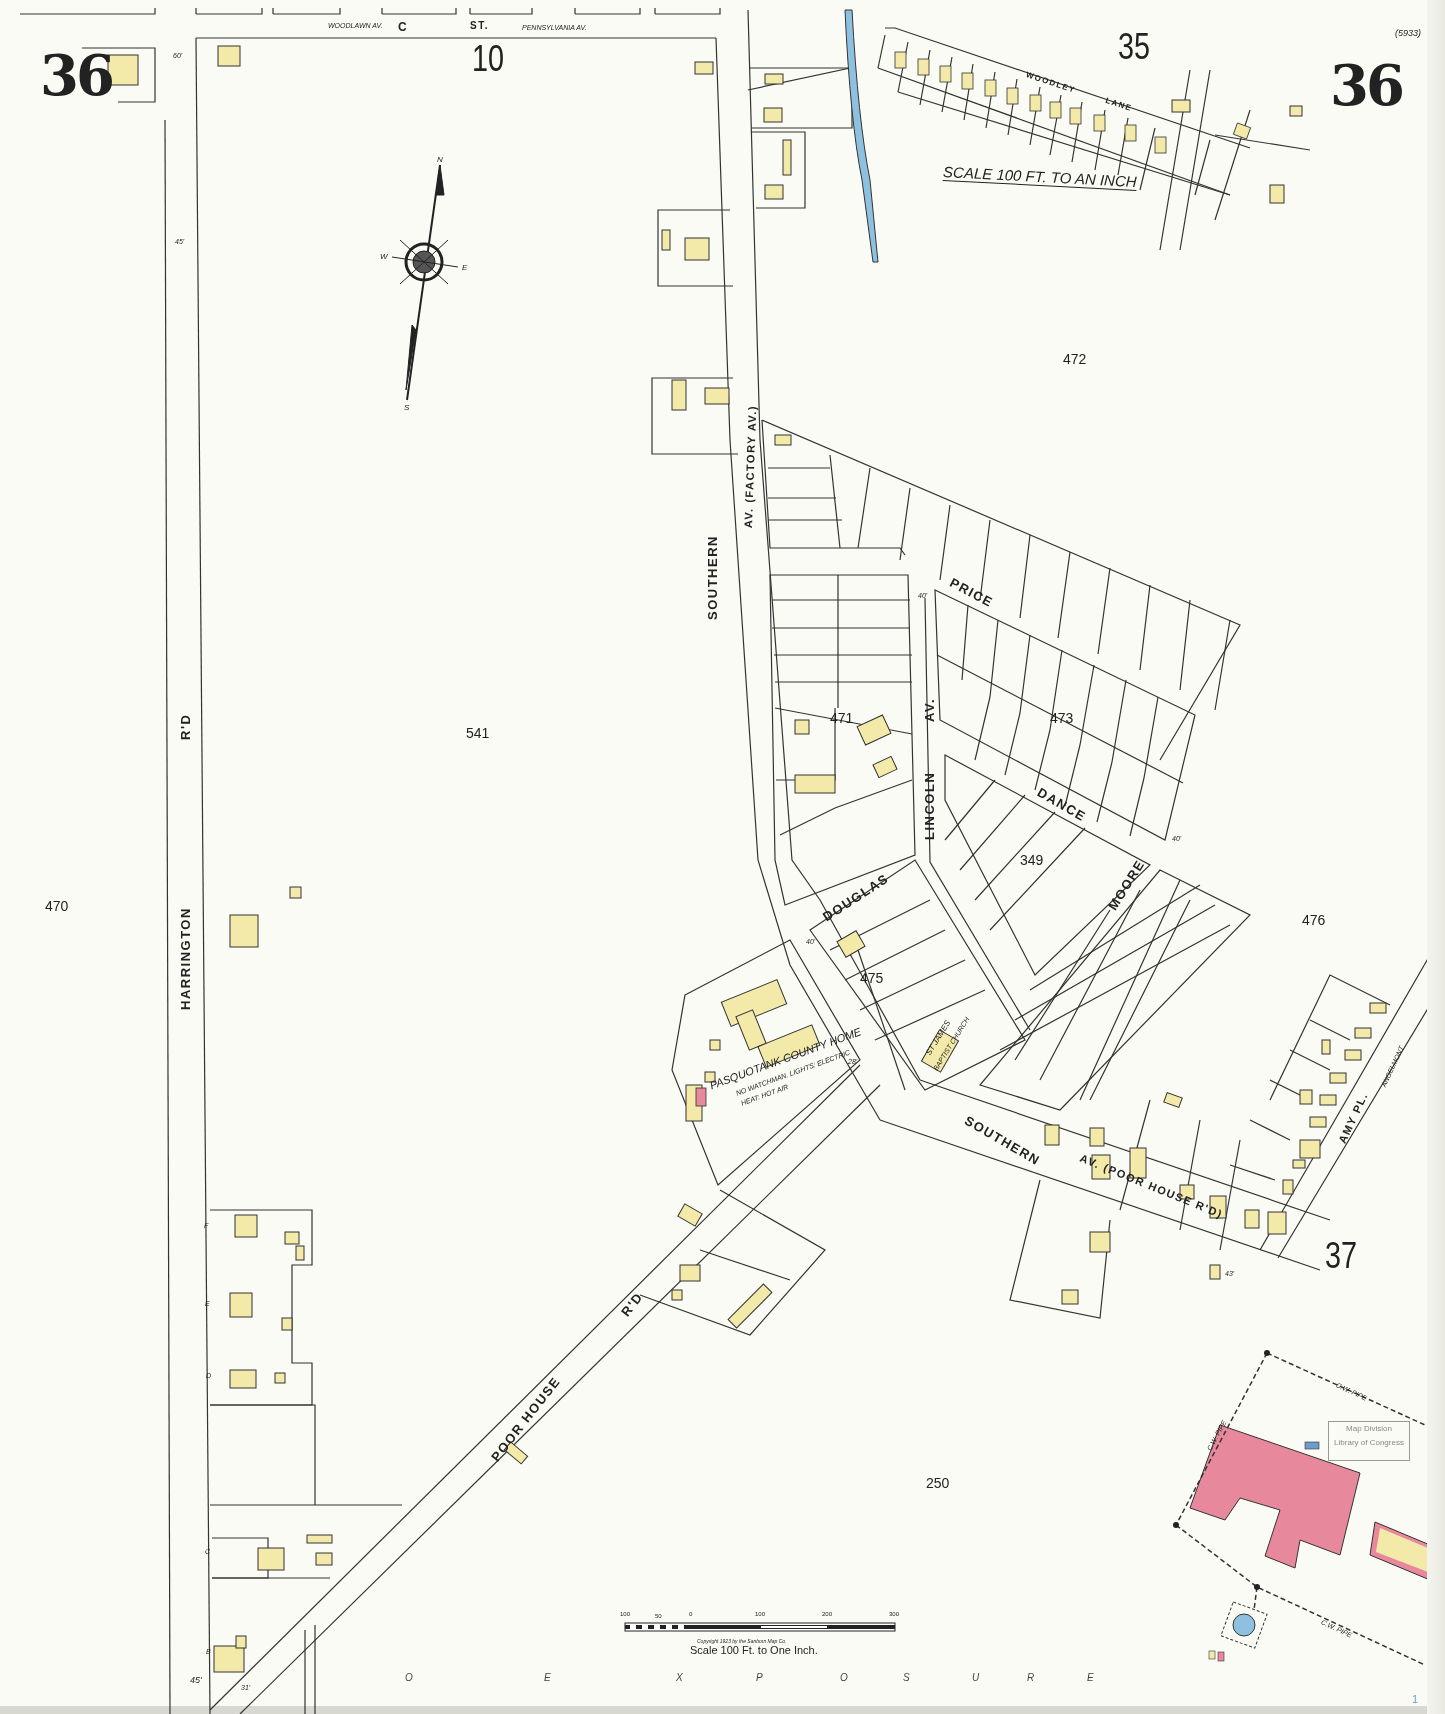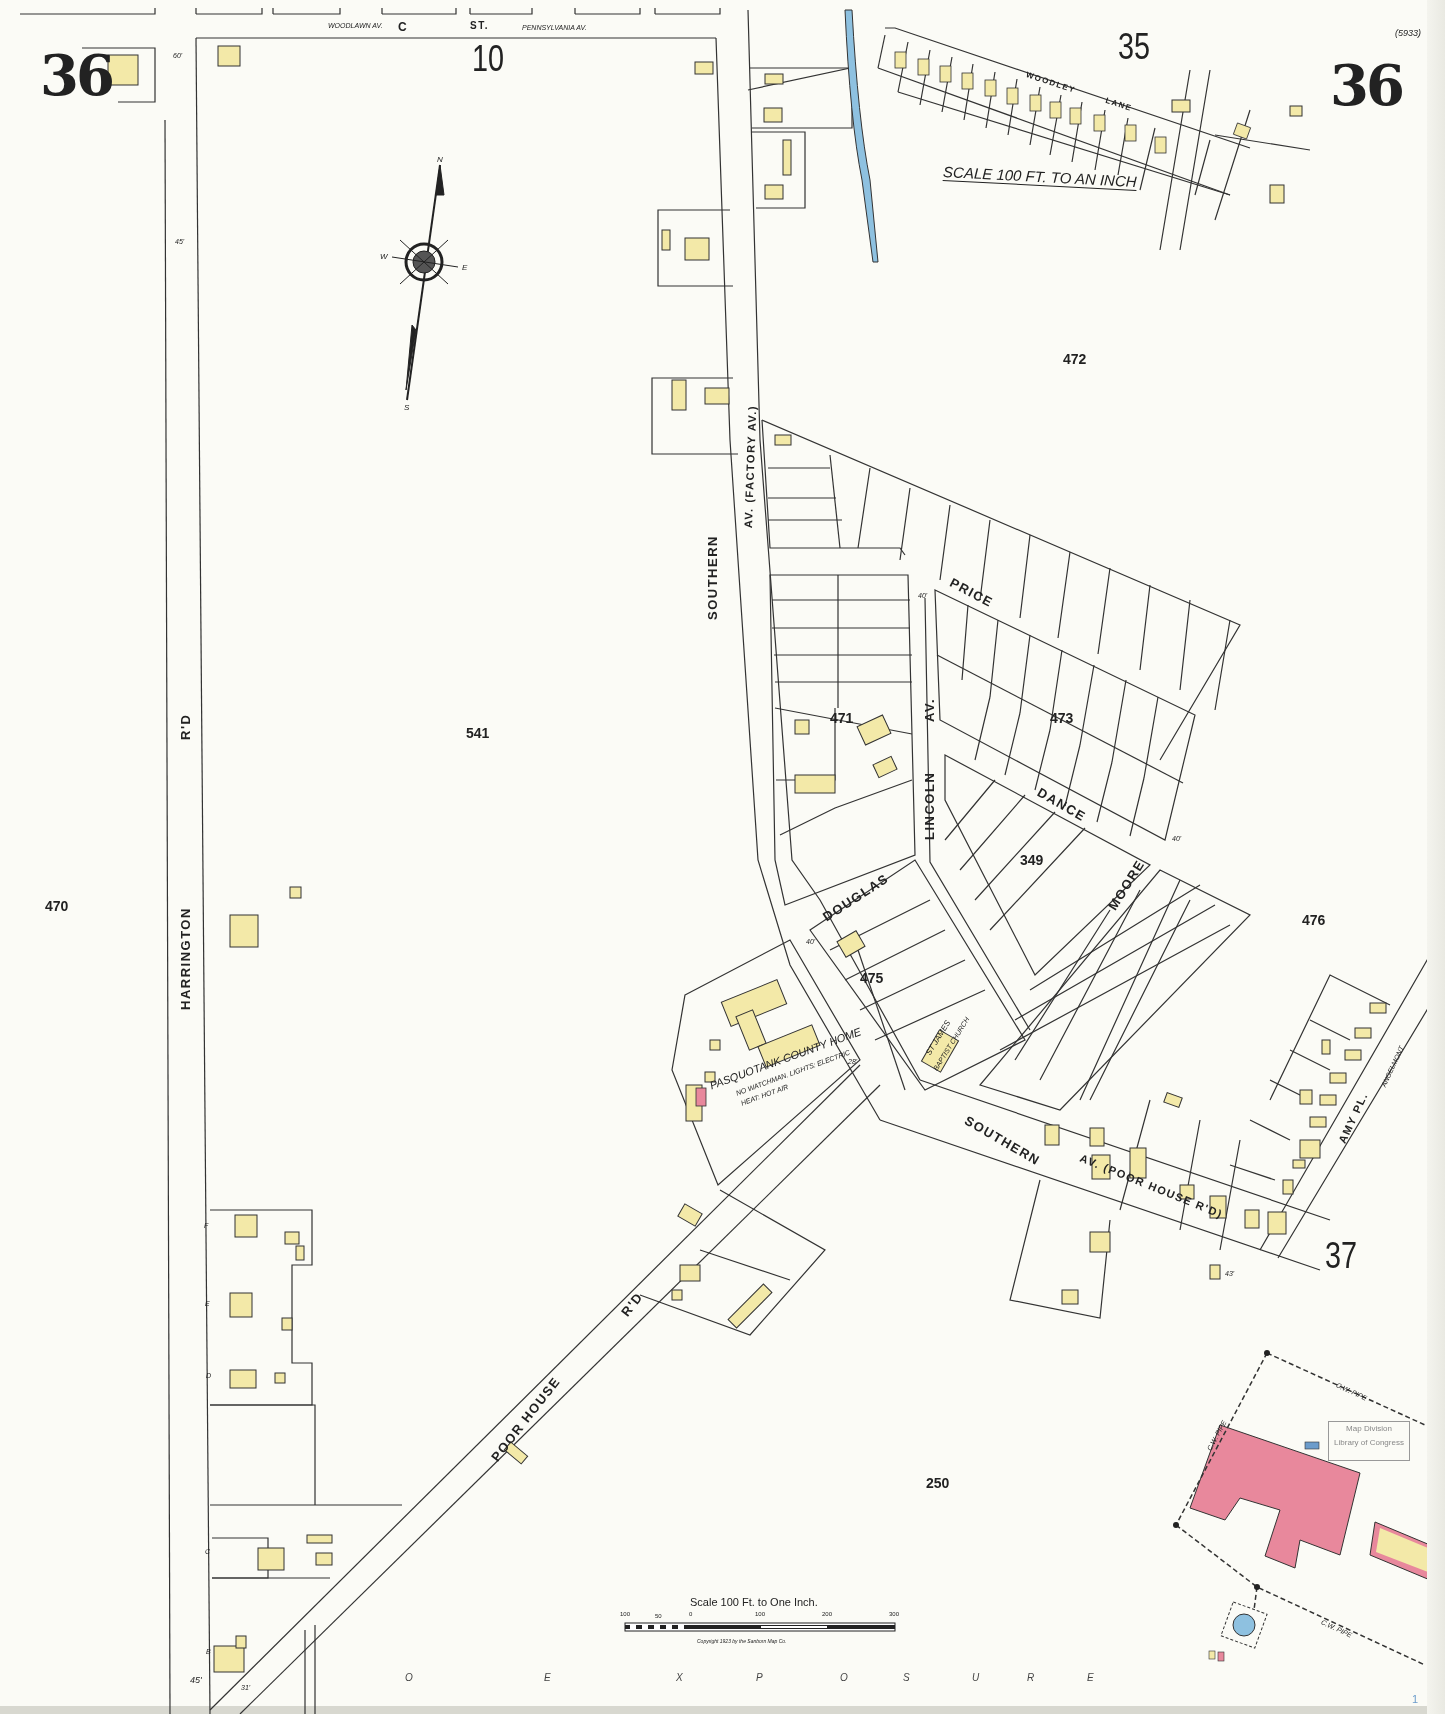--- a/index.html
+++ b/index.html
@@ -3,29 +3,29 @@
 <meta charset="utf-8">
 <style>
   html,body{margin:0;padding:0;background:#f6f6f0;}
   #sheet{position:relative;width:1445px;height:1714px;background:#fbfbf6;overflow:hidden;font-family:"Liberation Sans",sans-serif;}
   #sheet::after{content:"";position:absolute;right:0;top:0;width:18px;height:100%;background:linear-gradient(90deg,#f4f4ee,#e9e9e2);}
   #sheet::before{content:"";position:absolute;left:0;bottom:0;width:100%;height:8px;background:#d8d8d0;}
   svg{position:absolute;left:0;top:0;}
   .lbl{position:absolute;color:#222;white-space:nowrap;}
   .sheetnum{font-family:"DejaVu Serif",serif;font-weight:bold;font-size:56px;letter-spacing:-3px;}
   .adjnum{font-family:"Liberation Sans",sans-serif;font-size:36px;transform:scaleX(0.8);transform-origin:left top;}
-  .block{font-weight:bold;font-size:14px;}
+  .block{font-weight:normal;font-size:14px;}
   .street{font-weight:bold;font-size:13px;letter-spacing:1.5px;}
   .tiny{font-size:7px;font-style:italic;}
   .expo{font-style:italic;font-size:10px;color:#444;}
   .oval{position:absolute;left:1245px;top:225px;width:180px;height:72px;border:5px solid #111;border-radius:50%;box-sizing:border-box;text-align:center;}
   .oval .d{font-size:16px;margin-top:4px;line-height:16px;}
   .oval .c{font-size:25px;line-height:25px;letter-spacing:-1px;transform:scaleX(0.85);}
   .oval .s{font-size:15px;line-height:15px;}
-  .scale-title{font-style:italic;font-size:14px;}
+  .scale-title{font-style:italic;font-size:14px;margin-top:48px;}
   .stamp{position:absolute;left:1328px;top:1421px;width:80px;height:38px;border:1px solid #999;font-size:8px;color:#888;text-align:center;line-height:14px;}
 </style>
 </head>
 <body>
 
 <div id="sheet">
 
 <svg width="1445" height="1714" viewBox="0 0 1445 1714">
   <g fill="none" stroke="#333" stroke-width="1.2">
 

